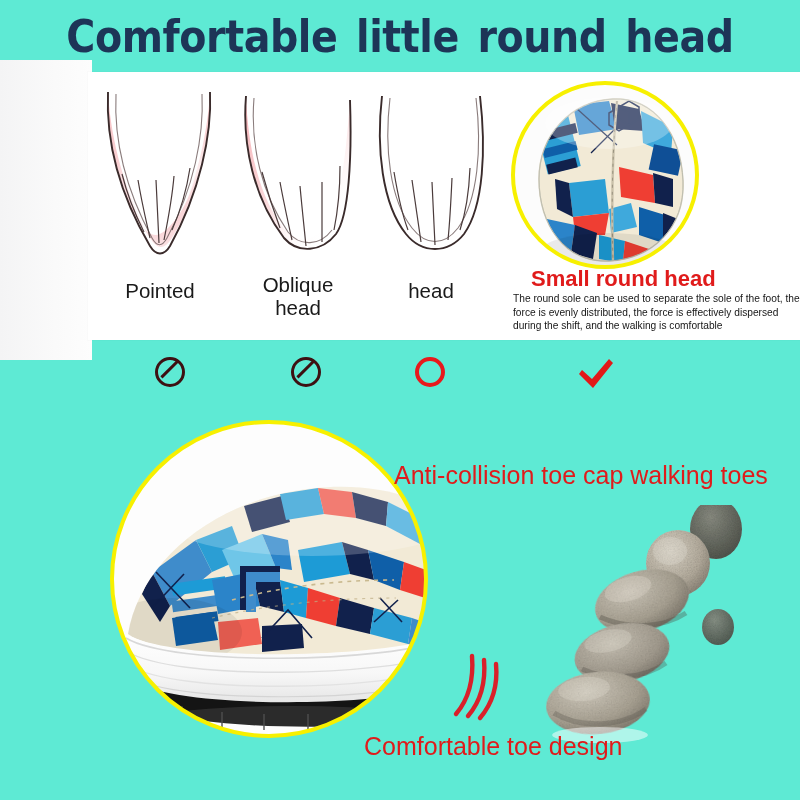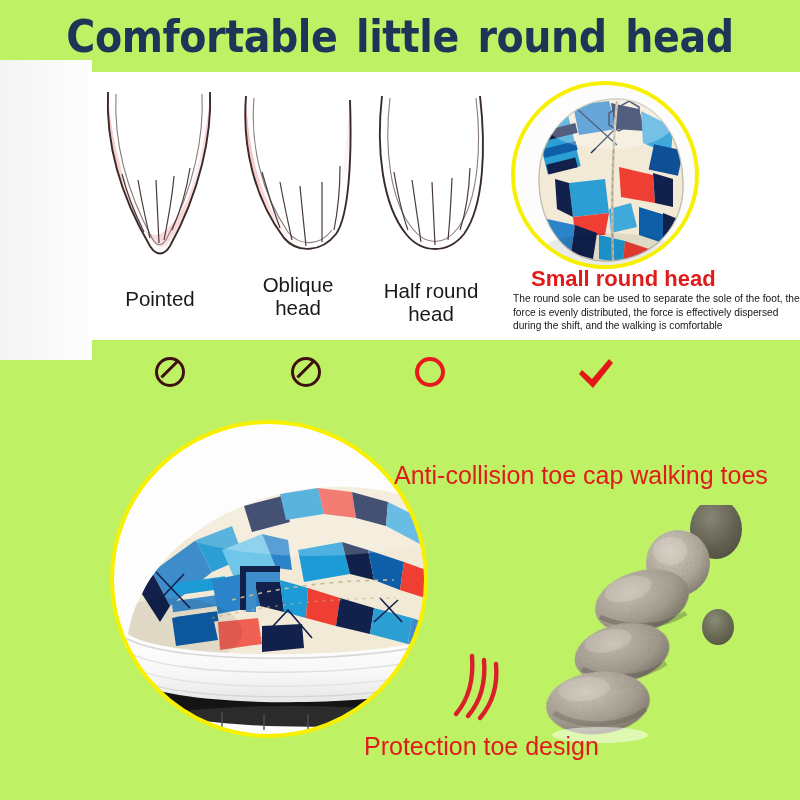--- a/index.html
+++ b/index.html
@@ -9,21 +9,21 @@
     background: #ffffff;
   }
   body {
     font-family: "Liberation Sans", sans-serif;
   }
   #page {
     position: relative;
     width: 800px;
     height: 800px;
     overflow: hidden;
-    background: #bef264;
+    background: #5eead4;
   }
   
   .panel-top {
     position: absolute;
     left: 88px; top: 72px;
     width: 712px; height: 268px;
     background: #ffffff;
     box-shadow: 0 0 0 1px rgba(0,0,0,0.012);
   }
   .vignette-left {
@@ -252,29 +252,28 @@
 
         <path d="M26,96 C26,52 58,18 100,16 C142,14 168,52 170,98
                  C172,144 140,176 96,178 C52,180 26,142 26,96 Z" fill="none" stroke="#bdbdb0" stroke-width="1"></path>
         <ellipse cx="96" cy="40" rx="64" ry="26" fill="#ffffff" opacity="0.28"></ellipse>
         <ellipse cx="96" cy="170" rx="70" ry="20" fill="#000000" opacity="0.07"></ellipse>
       </g>
     </svg>
   </div>
   <div class="inset-ring" style="left:511px; top:81px; width:188px; height:188px;"></div>
 
-  <div class="shape-label" style="left:92px; top:288px; width:136px;">
+  <div class="shape-label" style="left:92px; top:280px; width:136px;">
     <div>Pointed</div>
   </div>
   <div class="shape-label" style="left:230px; top:274px; width:136px;">
     <div>Oblique</div>
     <div>head</div>
   </div>
   <div class="shape-label" style="left:360px; top:280px; width:142px;">
-    <div>Half round</div>
     <div>head</div>
   </div>
 
   <div class="red-cap" style="left:531px; top:266px; font-size:22px;font-weight:bold;">Small round head</div>
 
   <div class="body-text">The round sole can be used to separate the sole of the foot, the force is evenly distributed, the force is effectively dispersed during the shift, and the walking is comfortable</div>
 
   <div class="verdict" style="left:148px; top:350px;">
     <div class="no-sym"></div>
   </div>
@@ -448,15 +447,15 @@
       <path d="M52,164 C78,176 114,174 136,158" stroke="#4e4a43" stroke-width="5" fill="none" opacity="0.32"></path>
 
       <ellipse cx="68" cy="198" rx="52" ry="31" fill="url(#st4)" filter="url(#speck)" transform="rotate(-6 68 198)"></ellipse>
       <ellipse cx="54" cy="184" rx="26" ry="12" fill="#e9e4d9" opacity="0.26" transform="rotate(-6 54 184)"></ellipse>
       <path d="M24,208 C50,224 92,222 116,204" stroke="#4e4a43" stroke-width="5" fill="none" opacity="0.28"></path>
       <ellipse cx="70" cy="230" rx="48" ry="8" fill="#ffffff" opacity="0.5"></ellipse>
     </svg>
   </div>
 
   <div class="red-cap" style="left:394px; top:461px; font-size:25px;">Anti-collision toe cap walking toes</div>
-  <div class="red-cap" style="left:364px; top:732px; font-size:25px;">Protection toe design</div>
+  <div class="red-cap" style="left:364px; top:732px; font-size:25px;">Comfortable toe design</div>
 
 </div>
 
 </body></html>

